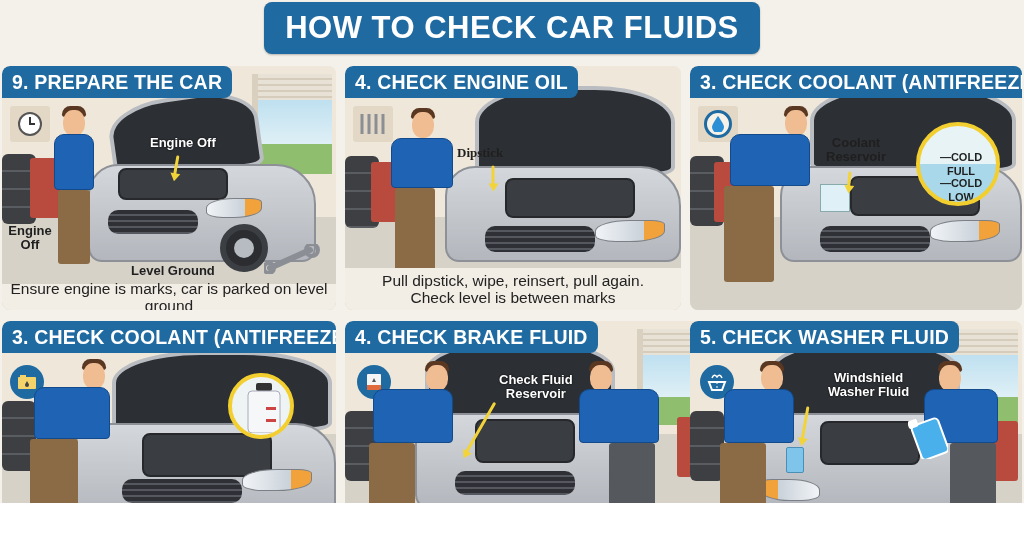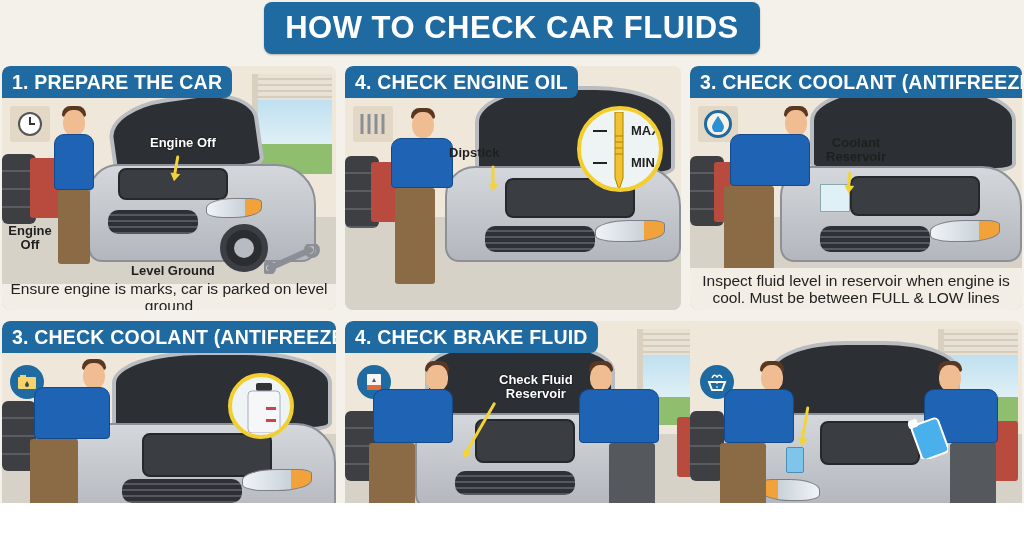--- a/index.html
+++ b/index.html
@@ -102,21 +102,21 @@
       <div class="head" style="left:9px; top:4px;"></div>
       <div class="shirt" style="left:0; top:28px; width:40px; height:56px;"></div>
       <div class="pants" style="left:4px; top:84px; width:32px; height:74px;"></div>
     </div>
     <svg style="position:absolute; left:262px; top:178px;" width="56" height="30" viewBox="0 0 56 30">
       <path d="M6 24 L46 6" stroke="#8b8f95" stroke-width="6" stroke-linecap="round"></path>
       <circle cx="48" cy="6" r="6" fill="none" stroke="#8b8f95" stroke-width="4"></circle>
       <circle cx="5" cy="24" r="5" fill="none" stroke="#8b8f95" stroke-width="4"></circle>
     </svg>
   </div>
-  <div class="panel-header">1. PREPARE THE CAR</div>
+  <div class="panel-header">9. PREPARE THE CAR</div>
   <div class="label light" style="left:148px; top:70px;">Engine Off</div>
   <div class="arrow" style="left:176px; top:88px; width:22px; transform:rotate(100deg);"></div>
   <div class="label" style="left:6px; top:158px; width:44px;"><span>Engine Off</span></div>
   <div class="label" style="left:129px; top:198px;">Level Ground</div>
   <div class="caption" style="height:26px;">
     <span>Ensure engine is marks, car is parked on level ground</span>
   </div>
 </div>
 
 <div class="panel" style="left:345px; top:66px; width:336px; height:244px;">
@@ -138,34 +138,28 @@
       <div class="engine" style="left:60px; top:92px; width:130px; height:40px;"></div>
       <div class="grille" style="left:40px; top:140px; width:110px; height:26px;"></div>
       <div class="headlight" style="left:150px; top:134px; width:70px; height:22px;"></div>
     </div>
     <div class="person" style="left:40px; top:42px;">
       <div class="hair" style="left:26px; top:0;"></div>
       <div class="head" style="left:27px; top:4px;"></div>
       <div class="shirt" style="left:6px; top:30px; width:62px; height:50px;"></div>
       <div class="pants" style="left:10px; top:80px; width:40px; height:96px;"></div>
     </div>
-    <div class="magnifier" style="left:232px; top:40px; width:86px; height:86px;">
-      <svg style="position:absolute; left:30px; top:2px;" width="16" height="80" viewBox="0 0 16 80">
-        <path d="M4 0 H12 V66 L8 78 L4 66 Z" fill="#f2c32f" stroke="#a88300"></path>
-        <path d="M4 24H12M4 30H12M4 36H12M4 42H12" stroke="#a88300"></path>
-      </svg>
-      <div style="position:absolute; left:12px; top:20px; width:14px; height:2px; background:#222;"></div>
-      <div style="position:absolute; left:12px; top:52px; width:14px; height:2px; background:#222;"></div>
-      <div class="label" style="left:50px; top:14px;">MAX</div>
-      <div class="label" style="left:50px; top:46px;">MIN</div>
-    </div>
   </div>
   <div class="panel-header">4. CHECK ENGINE OIL</div>
-  <div class="label" style="left:104px; top:80px;">Dipstick</div>
+  <div class="label" style="left:112px; top:80px;font-family:Liberation Serif, serif;">Dipstick</div>
   <div class="arrow" style="left:148px; top:98px; width:22px; transform:rotate(90deg);"></div>
+  <div class="caption" style="height:42px;">
+    <span>Pull dipstick, wipe, reinsert, pull again.</span>
+    <span>Check level is between marks</span>
+  </div>
 </div>
 
 <div class="panel" style="left:690px; top:66px; width:332px; height:244px;">
   <div class="scene">
     <div class="wall"></div>
     <div class="floor"></div>
     <div class="tires" style="left:0; top:90px; height:70px;"></div>
     <div class="toolbox" style="left:24px; top:96px;"></div>
     <div class="wall-plaque" style="left:8px; top:40px;">
       <div class="icon-badge" style="position:relative; width:28px; height:28px; background:#f6f2e8; border:3px solid #1f6aa0;">
@@ -181,28 +175,28 @@
       <div style="position:absolute; left:40px; top:98px; width:30px; height:28px; background:#dff1f7; border:1px solid #8aa;"></div>
       <div class="grille" style="left:40px; top:140px; width:110px; height:26px;"></div>
       <div class="headlight" style="left:150px; top:134px; width:70px; height:22px;"></div>
     </div>
     <div class="person" style="left:34px; top:40px;">
       <div class="hair" style="left:60px; top:0;"></div>
       <div class="head" style="left:61px; top:4px;"></div>
       <div class="shirt" style="left:6px; top:28px; width:80px; height:52px;"></div>
       <div class="pants" style="left:0; top:80px; width:50px; height:96px;"></div>
     </div>
+    <div class="magnifier" style="left:226px; top:56px; width:84px; height:84px; background:linear-gradient(#e8f3f6 50%, #a9d8ea 50%);">
+      <div class="label" style="left:6px; top:24px; font-size:11px;">—<span>COLD FULL</span></div>
+      <div class="label" style="left:6px; top:50px; font-size:11px;">—<span>COLD LOW</span></div>
+    </div>
   </div>
   <div class="panel-header">3. CHECK COOLANT (ANTIFREEZE)</div>
   <div class="label" style="left:136px; top:70px;"><span>Coolant</span><br><span>Reservoir</span></div>
   <div class="arrow" style="left:160px; top:104px; width:18px; transform:rotate(95deg);"></div>
-  <div class="caption" style="height:42px;">
-    <span>Inspect fluid level in reservoir when engine is</span>
-    <span>cool. Must be between FULL &amp; LOW lines</span>
-  </div>
 </div>
 
 <div class="panel" style="left:2px; top:321px; width:334px; height:182px; border-radius:8px 8px 0 0;">
   <div class="scene">
     <div class="wall"></div>
     <div class="floor"></div>
     <div class="tires" style="left:0; top:80px; height:70px;"></div>
     <div class="icon-badge" style="left:8px; top:44px;">
       <svg width="20" height="16" viewBox="0 0 20 16">
           <rect x="1" y="3" width="18" height="12" rx="1" fill="#f3d36a"></rect>
@@ -310,14 +304,16 @@
       <div class="hair" style="left:14px; top:0;"></div>
       <div class="head" style="left:15px; top:4px;"></div>
       <div class="shirt" style="left:0; top:28px; width:74px; height:54px;"></div>
       <div class="pants gray" style="left:26px; top:82px; width:46px; height:70px;"></div>
     </div>
     <svg style="position:absolute; left:218px; top:92px;" width="40" height="46" viewBox="0 0 40 46">
       <rect x="8" y="8" width="28" height="36" rx="4" fill="#4ab0ec" stroke="#fff" stroke-width="2" transform="rotate(-20 22 26)"></rect>
       <rect x="6" y="2" width="10" height="8" rx="2" fill="#fff" transform="rotate(-20 22 26)"></rect>
     </svg>
   </div>
+  <div class="panel-header">5. CHECK WASHER FLUID</div>
+  <div class="label light" style="left:138px; top:50px;"><span>Windshield</span><br><span>Washer Fluid</span></div>
   <div class="arrow" style="left:118px; top:84px; width:36px; transform:rotate(100deg);"></div>
 </div>
 
 </body></html>

